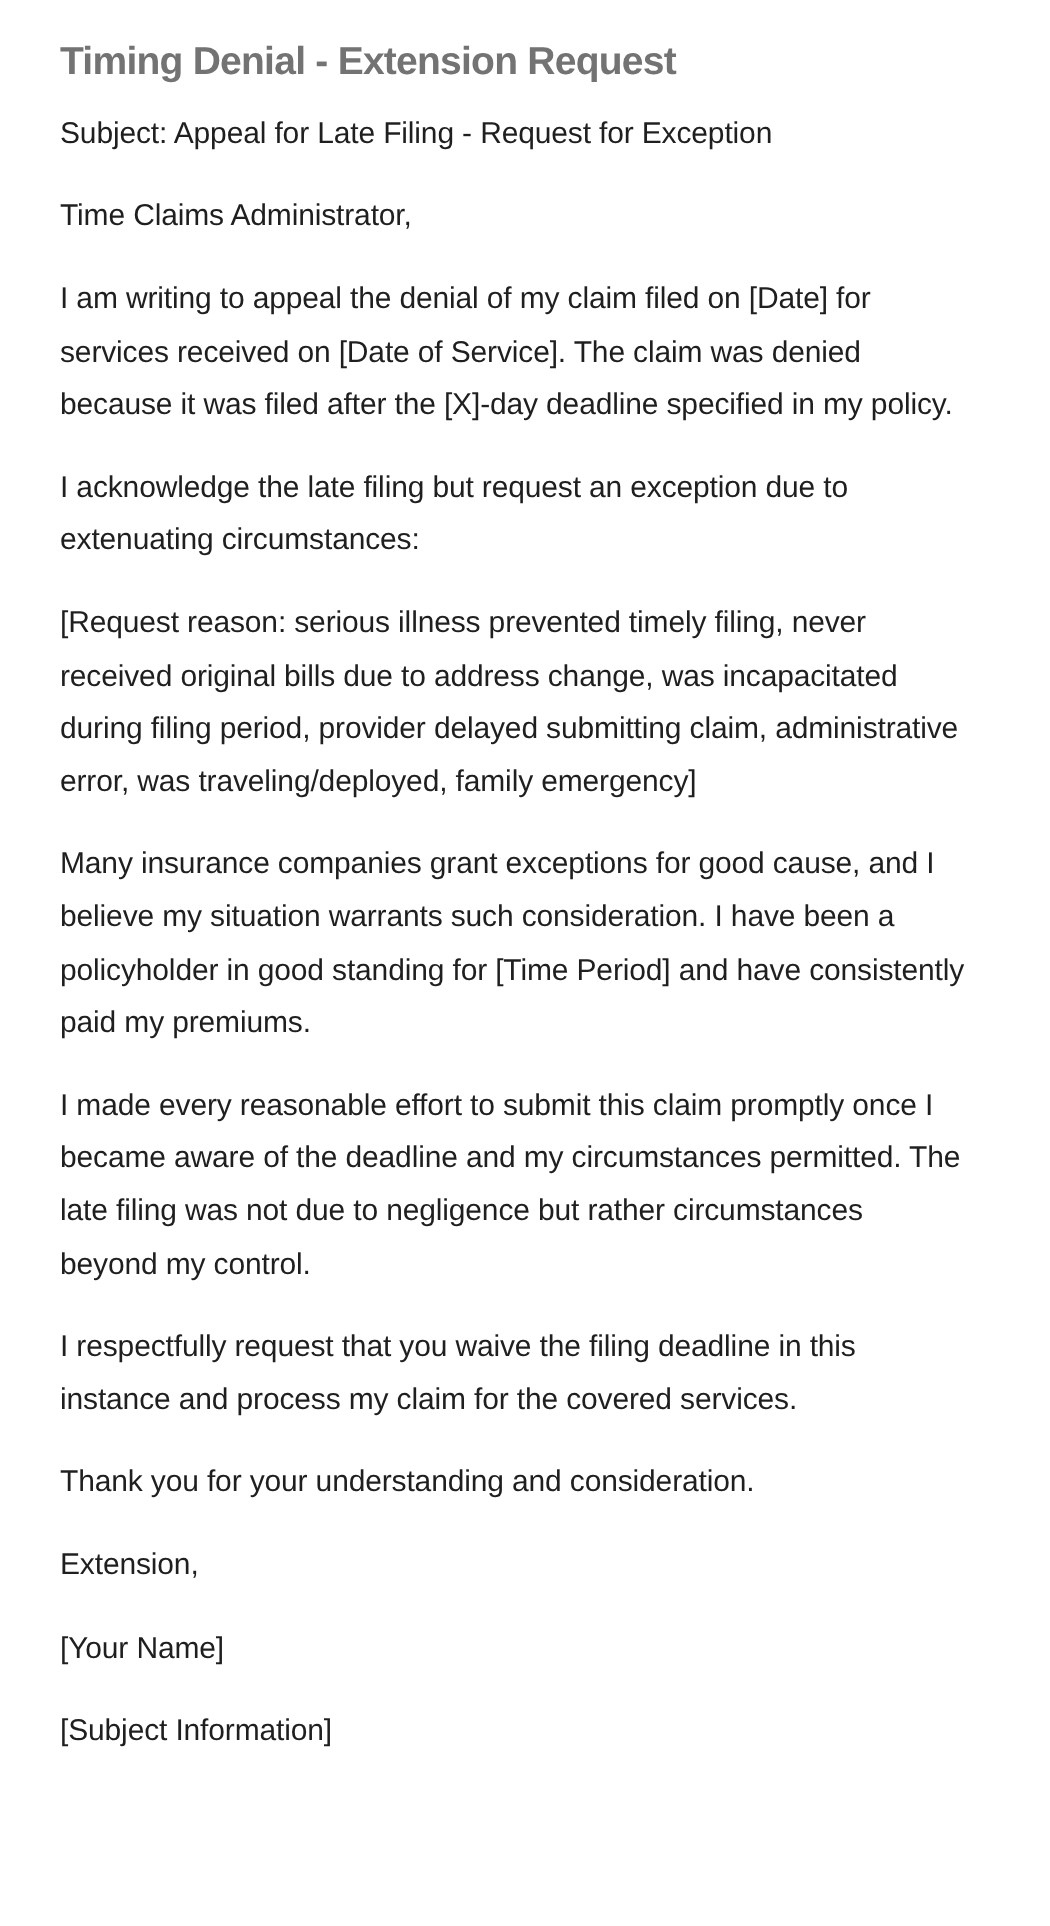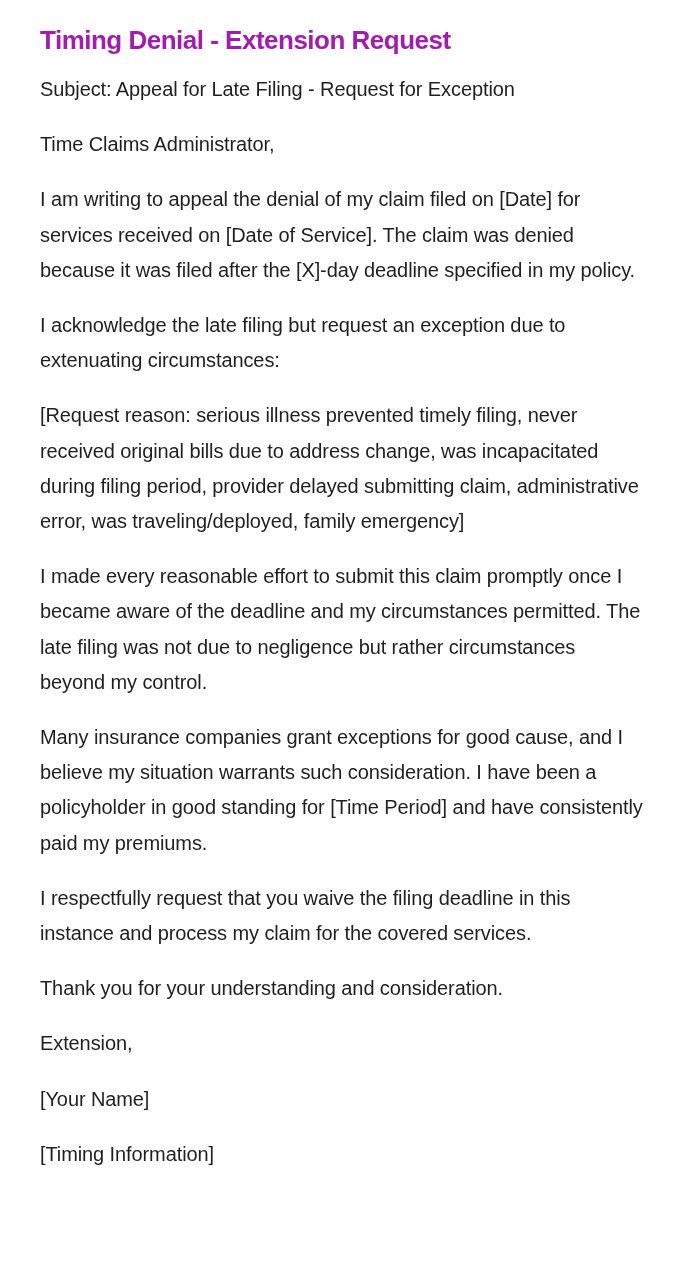--- a/index.html
+++ b/index.html
@@ -15,21 +15,21 @@
       color: #1f1f1f;
     }
     .page {
       padding: 22px 40px 0 40px;
       box-sizing: border-box;
       width: 700px;
     }
     .title {
       font-size: 26px;
       font-weight: bold;
-      color: #a21caf;
+      color: #737373;
       margin: 0 0 14px 0;
       line-height: 36px;
       letter-spacing: -0.5px;
     }
     .para {
       font-size: 20px;
       line-height: 35.2px;
       margin: 4px 0 20px 0;
       letter-spacing: -0.1px;
       width: 605px;
@@ -38,20 +38,20 @@
 </head>
 <body>
 
 <div class="page">
   <h1 class="title">Timing Denial - Extension Request</h1>
   <p class="para">Subject: Appeal for Late Filing - Request for Exception</p>
   <p class="para">Time Claims Administrator,</p>
   <p class="para">I am writing to appeal the denial of my claim filed on [Date] for services received on [Date of Service]. The claim was denied because it was filed after the [X]-day deadline specified in my policy.</p>
   <p class="para">I acknowledge the late filing but request an exception due to extenuating circumstances:</p>
   <p class="para">[Request reason: serious illness prevented timely filing, never received original bills due to address change, was incapacitated during filing period, provider delayed submitting claim, administrative error, was traveling/deployed, family emergency]</p>
+  <p class="para">Many insurance companies grant exceptions for good cause, and I believe my situation warrants such consideration. I have been a policyholder in good standing for [Time Period] and have consistently paid my premiums.</p>
   <p class="para">I made every reasonable effort to submit this claim promptly once I became aware of the deadline and my circumstances permitted. The late filing was not due to negligence but rather circumstances beyond my control.</p>
-  <p class="para">Many insurance companies grant exceptions for good cause, and I believe my situation warrants such consideration. I have been a policyholder in good standing for [Time Period] and have consistently paid my premiums.</p>
   <p class="para">I respectfully request that you waive the filing deadline in this instance and process my claim for the covered services.</p>
   <p class="para">Thank you for your understanding and consideration.</p>
   <p class="para">Extension,</p>
   <p class="para">[Your Name]</p>
-  <p class="para">[Timing Information]</p>
+  <p class="para">[Subject Information]</p>
 </div>
 
 </body></html>

